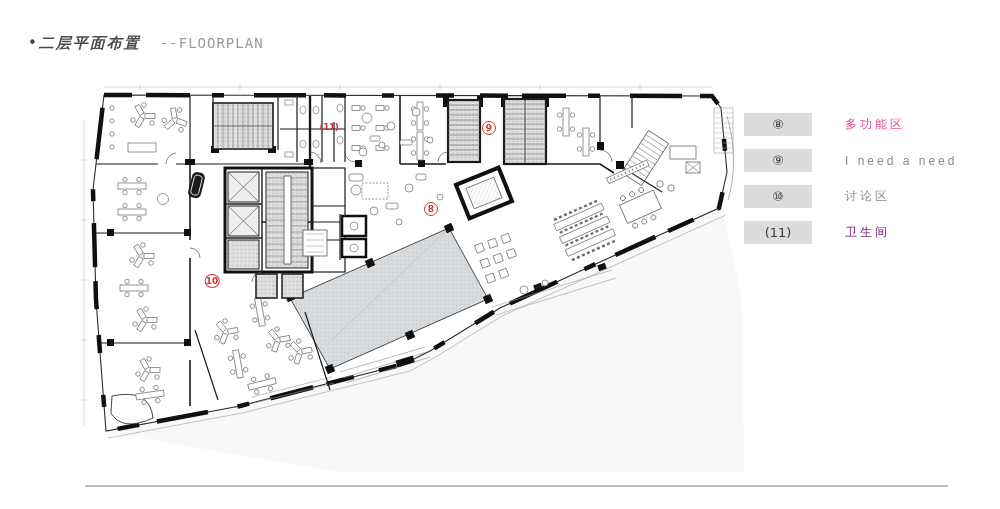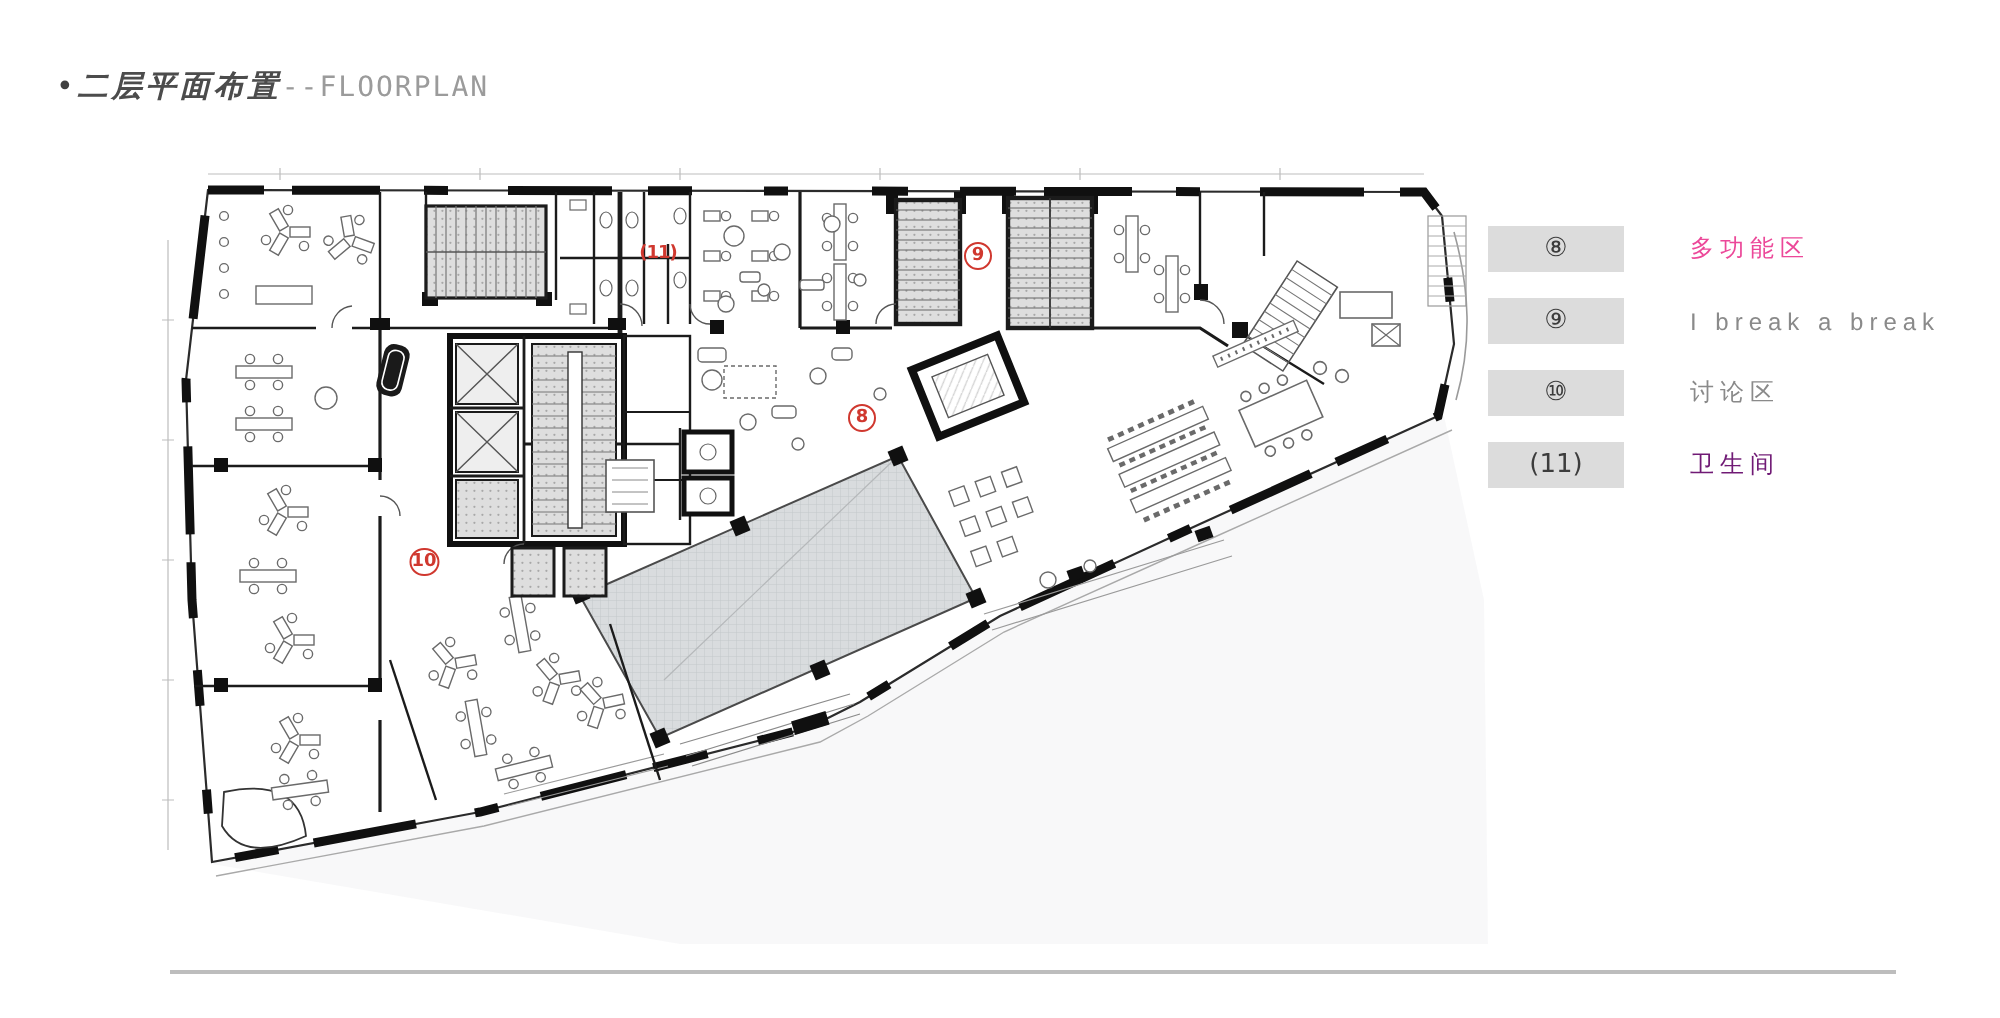--- a/index.html
+++ b/index.html
@@ -6,21 +6,21 @@
   body{width:1000px;height:509px;position:relative;overflow:hidden;
        font-family:"Liberation Sans","DejaVu Sans",sans-serif;}
 
   
   .slide-title{position:absolute;left:28px;top:34px;white-space:nowrap;
                font-size:15px;line-height:18px;}
   .slide-title .bullet{color:#3f3f3f;font-family:"DejaVu Sans",sans-serif;margin-right:2px;}
   .slide-title .cn{color:#4c4c4c;font-family:"DejaVu Serif","Liberation Serif",serif;
                    font-style:italic;letter-spacing:2px;font-weight:600;margin-top:12px;}
   .slide-title .en{color:#9b9b9b;font-family:"DejaVu Sans Mono","Liberation Mono",monospace;
-                   letter-spacing:1px;font-size:14px;}
+                   letter-spacing:1px;font-size:14px;margin-left:19px;}
 
   
   .legend{position:absolute;left:744px;top:113px;width:240px;}
   .legend-row{display:flex;align-items:center;height:23px;margin-bottom:13px;}
   .legend-box{width:68px;height:23px;display:flex;align-items:center;justify-content:center;
               font-size:13px;color:#3c3c3c;font-family:"DejaVu Sans",sans-serif;}
   .legend-label{margin-left:33px;font-size:12px;letter-spacing:3px;white-space:nowrap;
                 font-family:"Liberation Sans","DejaVu Sans",sans-serif;}
 
   
@@ -350,21 +350,21 @@
   <div class="legend-row">
     <div class="legend-box" style="background: rgb(220, 220, 220);">
         <span>⑧</span>
       </div>
     <div class="legend-label" style="color: #ec4899;">多功能区</div>
   </div>
   <div class="legend-row">
     <div class="legend-box" style="background: rgb(220, 220, 220);">
         <span>⑨</span>
       </div>
-    <div class="legend-label" style="color: rgb(138, 138, 138);">I break a break</div>
+    <div class="legend-label" style="color: rgb(138, 138, 138);">I need a need</div>
   </div>
   <div class="legend-row">
     <div class="legend-box" style="background: rgb(220, 220, 220);">
         <span>⑩</span>
       </div>
     <div class="legend-label" style="color: rgb(138, 138, 138); text-align: right;">讨论区</div>
   </div>
   <div class="legend-row">
     <div class="legend-box" style="background: rgb(220, 220, 220);">
         <span>(11)</span>

